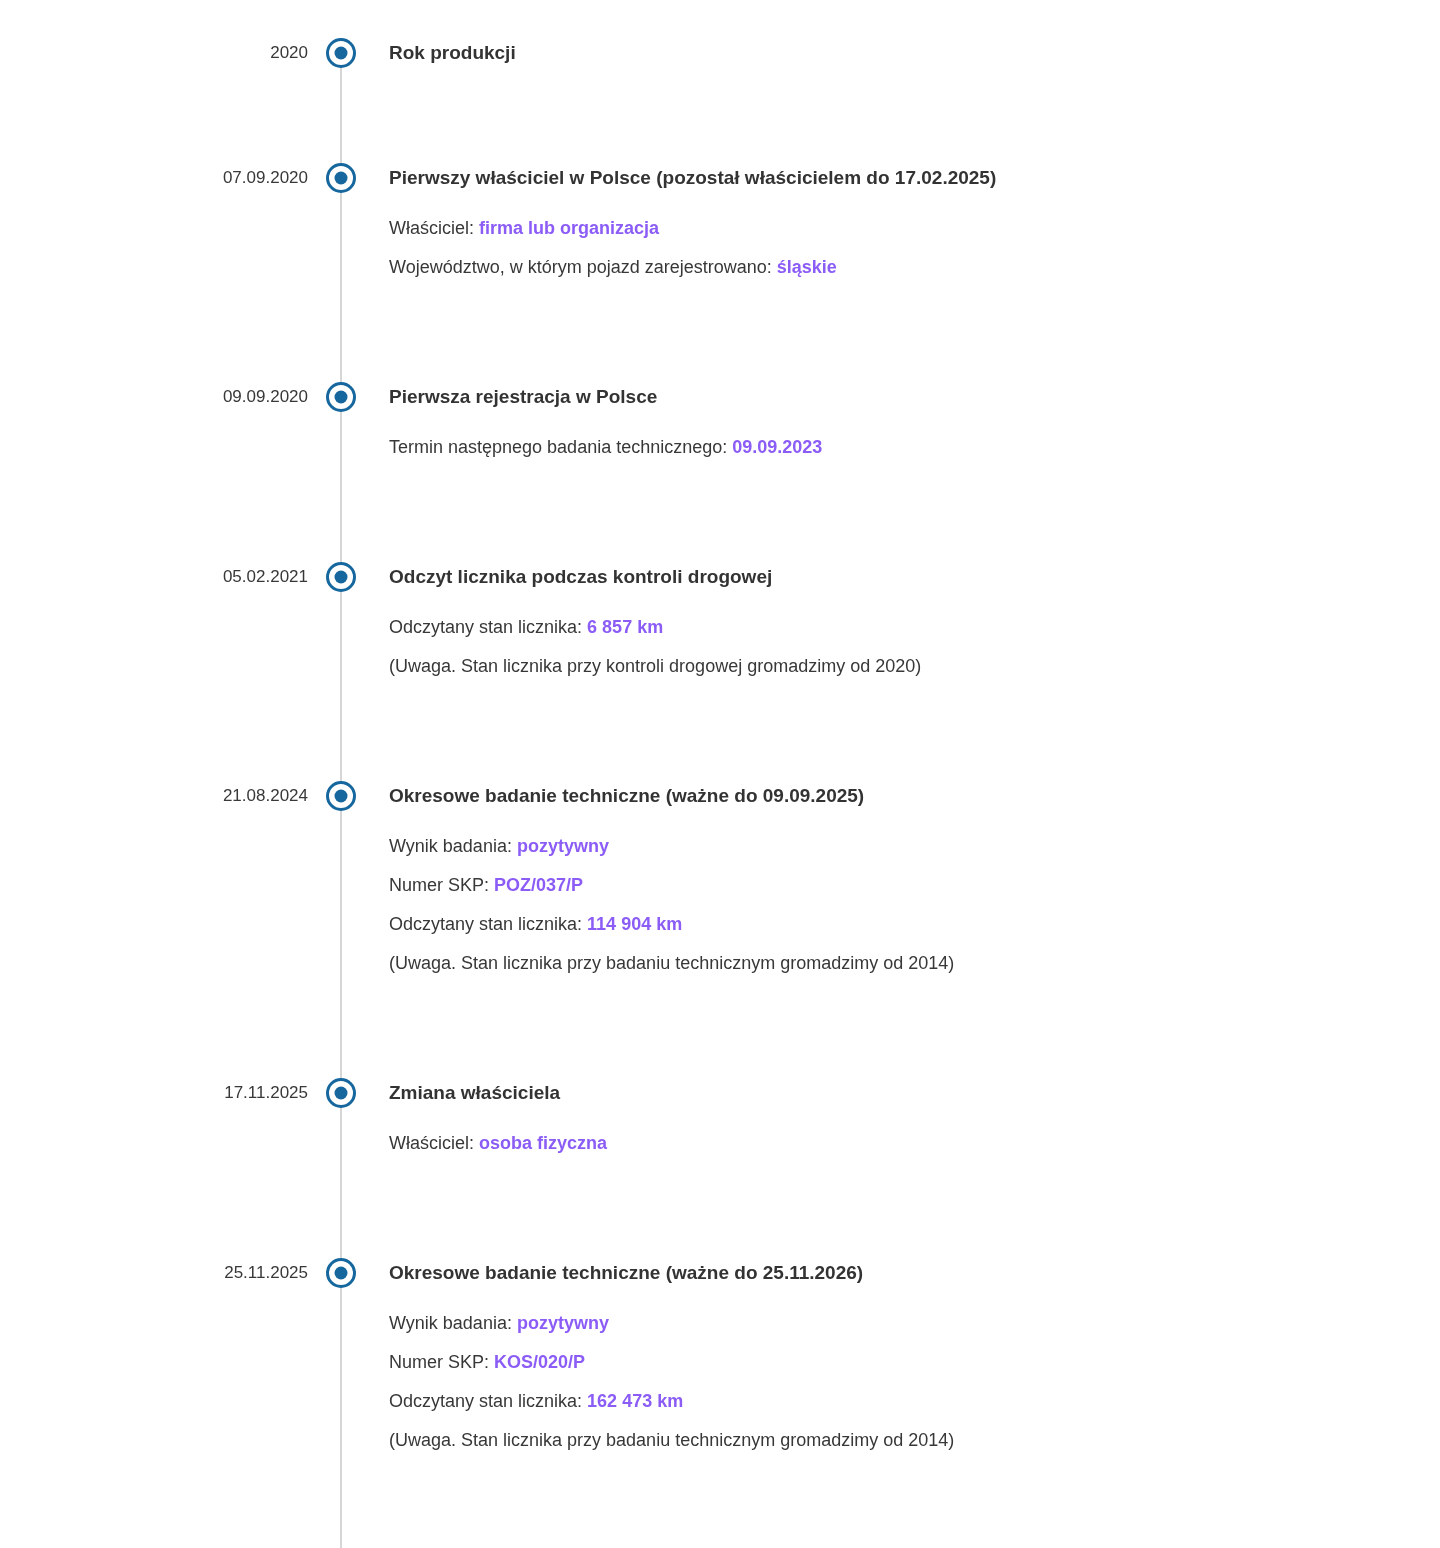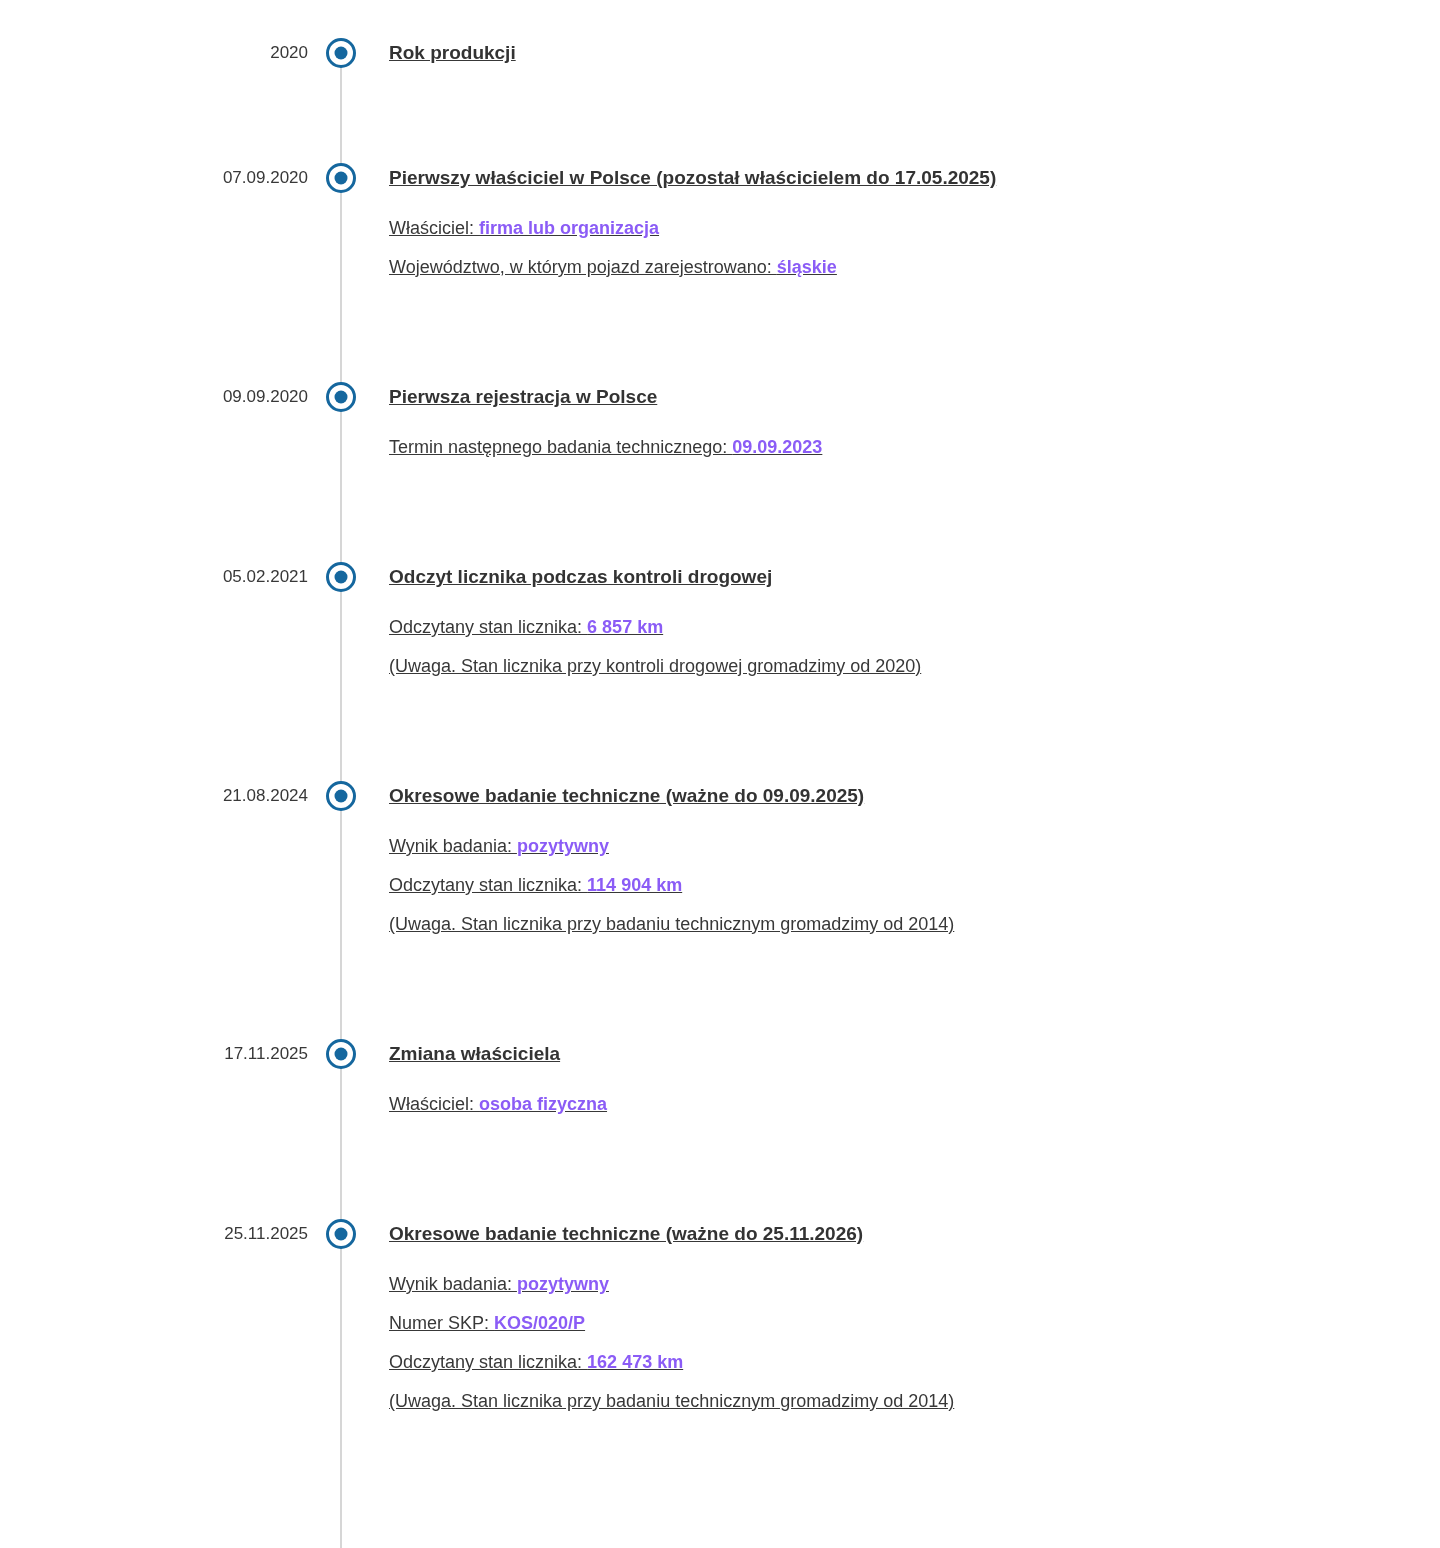--- a/index.html
+++ b/index.html
@@ -60,21 +60,20 @@
     top: 50%;
     transform: translate(-50%, -50%);
     width: 13px;
     height: 13px;
     border-radius: 50%;
     background: var(--accent);
   }
   .event-body {
     padding-left: 15px;
     padding-right: 40px;
-    text-decoration: underline;
   }
   .event-title {
     font-size: 19px;
     font-weight: bold;
     line-height: 30px;
     color: #333333;
   }
   .event-details {
     margin-top: 16px;
   }
@@ -104,21 +103,21 @@
 
     </div>
   </div>
 
   <div class="event">
     <div class="event-date">07.09.2020</div>
     <div class="event-marker-cell">
       <div class="marker"></div>
     </div>
     <div class="event-body">
-      <div class="event-title">Pierwszy właściciel w Polsce (pozostał właścicielem do 17.05.2025)</div>
+      <div class="event-title">Pierwszy właściciel w Polsce (pozostał właścicielem do 17.02.2025)</div>
       <div class="event-details">
             <p class="detail-line"><span>Właściciel: </span><strong>firma lub organizacja</strong></p>
             <p class="detail-line"><span>Województwo, w którym pojazd zarejestrowano: </span><strong>śląskie</strong></p>
           </div>
     </div>
   </div>
 
   <div class="event">
     <div class="event-date">09.09.2020</div>
     <div class="event-marker-cell">
@@ -148,20 +147,21 @@
 
   <div class="event">
     <div class="event-date">21.08.2024</div>
     <div class="event-marker-cell">
       <div class="marker"></div>
     </div>
     <div class="event-body">
       <div class="event-title">Okresowe badanie techniczne (ważne do 09.09.2025)</div>
       <div class="event-details">
             <p class="detail-line"><span>Wynik badania: </span><strong>pozytywny</strong></p>
+            <p class="detail-line"><span>Numer SKP: </span><strong>POZ/037/P</strong></p>
             <p class="detail-line"><span>Odczytany stan licznika: </span><strong>114 904 km</strong></p>
             <p class="detail-line"><span>(Uwaga. Stan licznika przy badaniu technicznym gromadzimy od 2014)</span></p>
           </div>
     </div>
   </div>
 
   <div class="event">
     <div class="event-date">17.11.2025</div>
     <div class="event-marker-cell">
       <div class="marker"></div>

